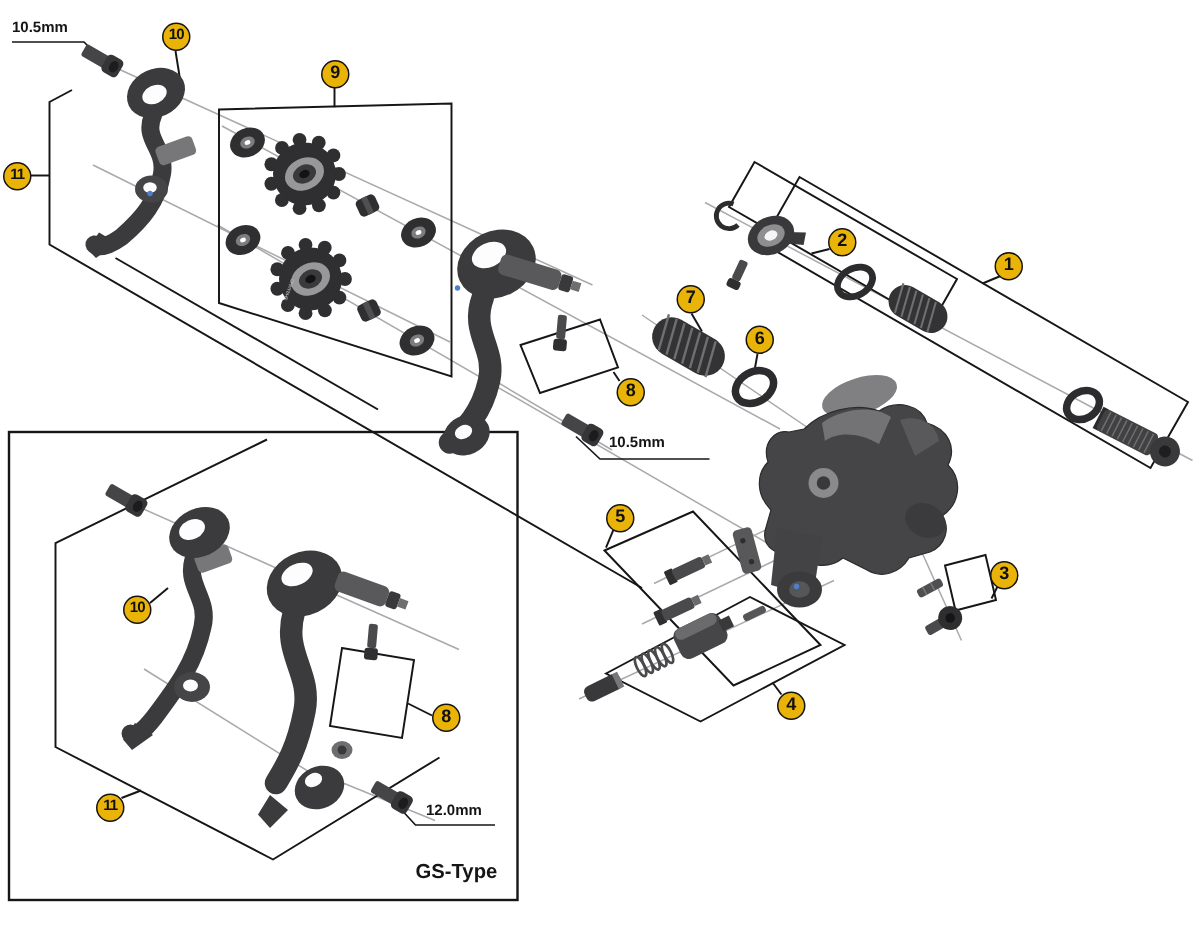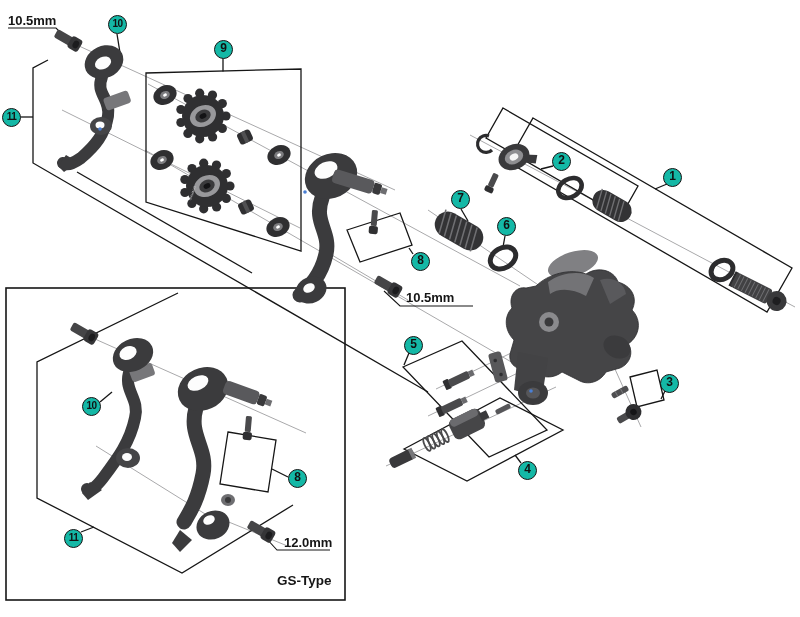--- a/index.html
+++ b/index.html
@@ -1,23 +1,23 @@
 <!DOCTYPE html>
 <html><head>
 <meta charset="utf-8">
 <style>
   html,body{margin:0;padding:0;background:#fff;}
   .stage{position:relative;width:800px;height:617px;background:#fff;overflow:hidden;
          font-family:"Liberation Sans",sans-serif;}
   .stage svg{position:absolute;left:0;top:0;}
   .callout{position:absolute;width:19px;height:19px;box-sizing:border-box;
-           border:1.7px solid #141414;border-radius:50%;background:#14b8a6;color:#111;
+           border:1.7px solid #141414;border-radius:50%;background:#eab308;color:#111;
            font-weight:bold;font-size:12px;line-height:15px;text-align:center;}
   .callout.two{font-size:10px;letter-spacing:-0.6px;}
-  .dim{position:absolute;font-weight:bold;font-size:13px;color:#151515;white-space:nowrap;text-align:right;}
+  .dim{position:absolute;font-weight:bold;font-size:10px;color:#151515;white-space:nowrap;text-align:right;}
   .gs-type{position:absolute;font-weight:bold;font-size:13.5px;color:#151515;white-space:nowrap;}
 </style>
 </head>
 <body>
 
 <div class="stage">
 
 <svg width="800" height="617" viewBox="0 0 800 617">
 
   <g stroke="#a9a9ab" stroke-width="1">

